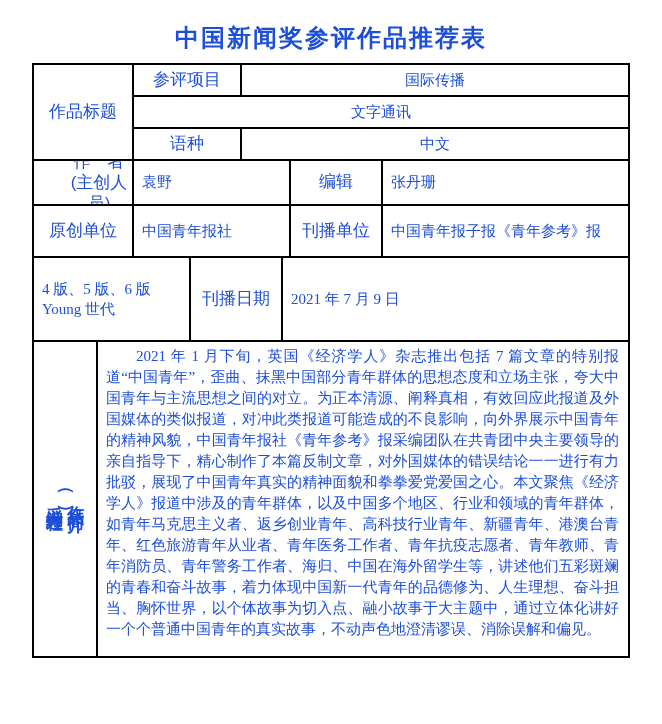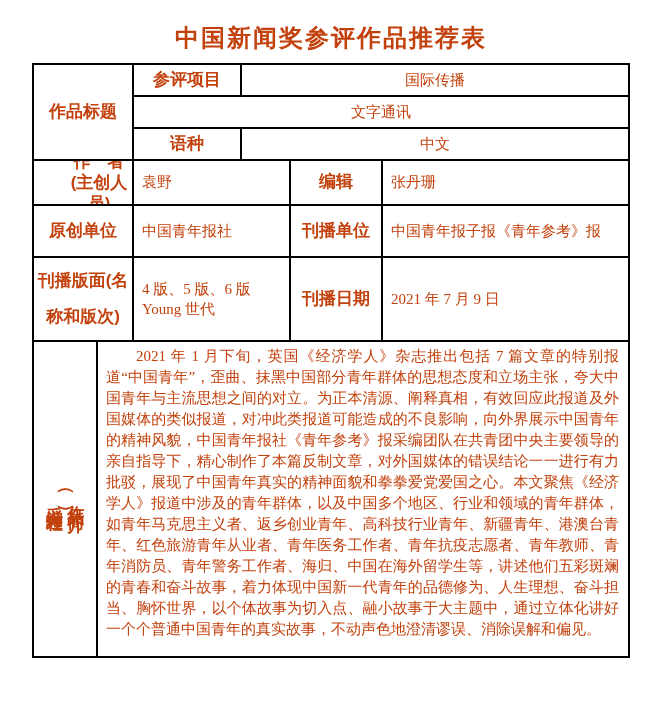--- a/index.html
+++ b/index.html
@@ -1,35 +1,35 @@
 <!DOCTYPE html>
 <html><head>
 <meta charset="utf-8">
 <style>
   * { margin:0; padding:0; box-sizing:border-box; }
   html,body { background:#e8e8e8; }
   .page {
     width:662px; height:724px; background:#ffffff; margin:0 auto;
-    font-family:"Liberation Serif", serif; color:#c2410c; overflow:hidden;
+    font-family:"Liberation Serif", serif; color:#1d4ed8; overflow:hidden;
   }
   .doc-title {
     text-align:center; font-size:24px; font-weight:bold;
     letter-spacing:2px; padding-top:22px; height:63px;
     font-family:"Liberation Serif", serif;
   }
   .tbl {
     width:598px; margin:0 auto; border:2px solid #000;
   }
   .row { display:flex; border-bottom:2px solid #000; }
   .row.last { border-bottom:none; }
   .cell { border-right:2px solid #000; overflow:hidden; }
   .cell.last { border-right:none; }
   .lbl {
     display:flex; align-items:center; justify-content:center;
-    font-family:"Liberation Sans", sans-serif; font-weight:bold;
+    font-family:"Liberation Sans", sans-serif; font-weight:normal;
     font-size:17px; text-align:center; line-height:1.3;
   }
   .val {
     display:flex; align-items:center;
     font-size:15px; padding:2px 6px 2px 8px; line-height:1.35;
   }
   
   .r1 { height:96px; }
   .c-lblA { width:100px; }
   .r1 .c-title { width:249px; font-size:16px; letter-spacing:3px; line-height:44px; }
@@ -97,21 +97,20 @@
     </div>
 
     <div class="row r3">
       <div class="cell lbl c-lblA">原创单位</div>
       <div class="cell val c-valB">中国青年报社</div>
       <div class="cell lbl c-lblC">刊播单位</div>
       <div class="cell last val c-valD">中国青年报子报《青年参考》报</div>
     </div>
 
     <div class="row r4">
-      <div class="cell lbl c-lblA layout-lbl">刊播版面(名称和版次)</div>
       <div class="cell val c-valB">4 版、5 版、6 版 Young 世代</div>
       <div class="cell lbl c-lblC">刊播日期</div>
       <div class="cell last val c-valD">2021 年 7 月 9 日</div>
     </div>
 
 
     <div class="row r6 last">
       <div class="cell c-intro-lbl">
         <span class="rot-paren">（</span>
         <div class="vtext"><span>作品简介</span><br><span>采编过程</span></div>

